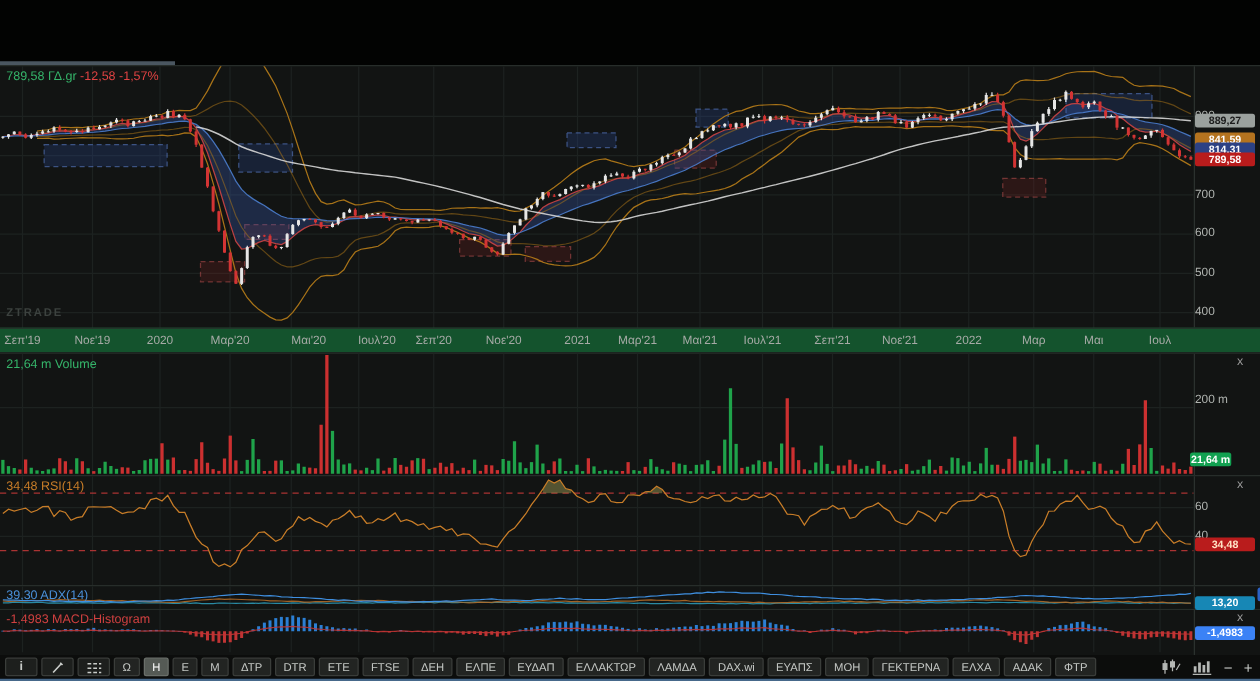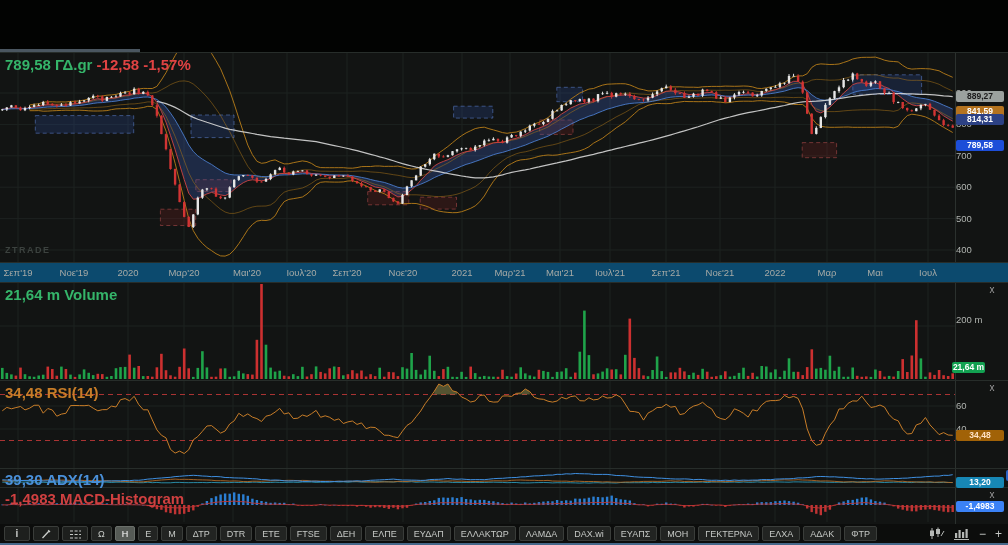--- a/index.html
+++ b/index.html
@@ -1,29 +1,29 @@
 <!DOCTYPE html>
 <html><head>
 <meta charset="utf-8">
 <style>
   *{margin:0;padding:0;box-sizing:border-box}
   html,body{background:#000}
   body{width:1008px;height:545px;overflow:hidden;font-family:"Liberation Sans",sans-serif}
   #screen{position:relative;width:1008px;height:545px;background:#020302}
   .panel{position:absolute;left:0;width:1008px;background:#121413;border-top:1px solid #272d2a}
   #main-panel{top:52px;height:210px}
-  #time-axis{top:262px;height:20px;background:#0c4a6e}
+  #time-axis{top:262px;height:20px;background:#14532d}
   #volume-panel{top:282px;height:98px}
   #rsi-panel{top:380px;height:88px}
   #adx-panel{top:468px;height:19px}
   #macd-panel{top:487px;height:49px}
   #tab-strip{position:absolute;left:0;top:49px;width:140px;height:4px;background:#4a5660}
   svg.plot{position:absolute;left:0;top:0;display:block}
   .gutter{position:absolute;left:955px;top:0;width:53px;height:100%;border-left:1px solid #2b312e}
-  .legend{position:absolute;left:5px;top:3px;font-size:15px;font-weight:bold;white-space:nowrap;z-index:5}
+  .legend{position:absolute;left:5px;top:3px;font-size:10px;font-weight:normal;white-space:nowrap;z-index:5}
   .legend .g{color:#35b56a}.legend .r{color:#e04343}
   .legend-vol{color:#35b56a}.legend-rsi{color:#c87d28}.legend-adx{color:#4a90d9}.legend-macd{color:#d04040}
   .ylabel{position:absolute;left:956px;width:46px;text-align:left;font-size:9.5px;color:#b0b4b0;z-index:2}
   .xlabel{position:absolute;top:4px;transform:translateX(-50%);font-size:9.5px;color:#a6aaa6;white-space:nowrap}
   .badge{position:absolute;left:956px;width:48px;height:11px;border-radius:2px;font-size:8.5px;line-height:11px;text-align:center;font-weight:bold;z-index:4}
   .close-x{position:absolute;left:986px;top:1px;width:12px;height:12px;font-size:10px;line-height:12px;text-align:center;color:#9a9a9a;cursor:pointer;z-index:6}
   .watermark{position:absolute;left:5px;top:192px;font-size:9px;font-weight:bold;letter-spacing:1.5px;color:#3c423f}
   #toolbar{position:absolute;left:0;top:524px;width:1008px;height:19px;background:#0c0d0c;display:flex;align-items:center;gap:3px;padding:0 4px}
   .tb-icon{height:15px;min-width:26px;background:#1d1f1d;border:1px solid #3a3d3a;border-radius:2px;display:flex;align-items:center;justify-content:center;color:#c9ccc9;font-size:10px;font-weight:bold;cursor:pointer}
   .tb-btn{height:15px;background:#222422;border:1px solid #3a3d3a;border-radius:2px;color:#c5c8c5;font-size:9px;padding:0 6px;font-family:inherit;cursor:pointer;white-space:nowrap}
@@ -513,21 +513,21 @@
     <div class="watermark">ZTRADE</div>
   <div class="ylabel" style="top: 34px;">900</div>
       <div class="ylabel" style="top: 65.4px;">800</div>
       <div class="ylabel" style="top: 96.8px;">700</div>
       <div class="ylabel" style="top: 128.2px;">600</div>
       <div class="ylabel" style="top: 159.6px;">500</div>
       <div class="ylabel" style="top: 191px;">400</div>
       <div class="badge" style="top: 37.8692px; background: rgb(155, 161, 158); color: rgb(27, 27, 27);">889,27</div>
       <div class="badge" style="top: 52.8407px; background: rgb(180, 115, 31); color: rgb(255, 255, 255);">841,59</div>
       <div class="badge" style="top: 61.4067px; background: rgb(44, 65, 132); color: rgb(255, 255, 255);">814,31</div>
-      <div class="badge" style="top: 87px; background: #1d4ed8; color: rgb(255, 255, 255);">789,58</div>
+      <div class="badge" style="top: 69px; background: #b91c1c; color: rgb(255, 255, 255);">789,58</div>
     </div>
 
   <div class="panel" id="time-axis">
       <div class="xlabel" style="left: 18px;">Σεπ'19</div>
       <div class="xlabel" style="left: 74px;">Νοε'19</div>
       <div class="xlabel" style="left: 128px;">2020</div>
       <div class="xlabel" style="left: 184px;">Μαρ'20</div>
       <div class="xlabel" style="left: 233px; padding-left: 28px;">Μαι'20</div>
       <div class="xlabel" style="left: 287px; padding-left: 29px;">Ιουλ'20</div>
       <div class="xlabel" style="left: 347px;">Σεπ'20</div>
@@ -809,21 +809,21 @@
         <line x1="0" y1="59.5" x2="955" y2="59.5" stroke="#aa3333" stroke-dasharray="5,4"></line>
         <path d="M434.3,13.5L434.3,10.3L438.8,3.0L443.4,5.4L447.9,3.0L452.5,9.8L457.0,11.1L457.0,13.5Z" fill="rgba(150,145,80,0.5)"></path>
         <path d="M516.2,13.5L516.2,12.4L520.7,12.0L525.3,8.0L529.8,10.6L529.8,13.5Z" fill="rgba(150,145,80,0.5)"></path>
         <path d="M2.3,29.8L6.8,26.4L11.4,27.8L15.9,26.6L20.5,25.5L25.0,28.9L29.6,27.2L34.1,24.3L38.7,24.2L43.2,32.2L47.8,27.5L52.3,29.0L56.8,35.2L61.4,33.1L65.9,32.3L70.5,24.6L75.0,24.5L79.6,24.6L84.1,24.7L88.7,24.3L93.2,27.2L97.8,29.8L102.3,28.7L106.9,28.6L111.4,25.1L116.0,26.0L120.5,18.7L125.1,17.6L129.6,19.8L134.2,15.3L138.7,23.5L143.3,28.8L147.8,28.8L152.3,38.9L156.9,48.9L161.4,54.2L166.0,56.9L170.5,68.4L175.1,72.1L179.6,70.1L184.2,72.5L188.7,68.8L193.3,58.8L197.8,55.5L202.4,50.3L206.9,45.0L211.5,44.6L216.0,48.2L220.6,52.1L225.1,50.0L229.7,43.0L234.2,39.8L238.8,32.3L243.3,35.5L247.8,32.9L252.4,36.1L256.9,37.6L261.5,40.5L266.0,35.2L270.6,34.0L275.1,31.1L279.7,27.4L284.2,33.0L288.8,31.8L293.3,37.6L297.9,37.2L302.4,34.0L307.0,35.4L311.5,32.7L316.1,29.4L320.6,36.3L325.2,34.8L329.7,36.3L334.3,39.3L338.8,37.9L343.3,42.5L347.9,40.9L352.4,40.0L357.0,43.4L361.5,41.9L366.1,47.7L370.6,46.2L375.2,46.5L379.7,50.0L384.3,54.2L388.8,54.3L393.4,55.7L397.9,56.7L402.5,50.1L407.0,44.4L411.6,41.5L416.1,35.8L420.7,30.0L425.2,22.7L429.8,16.7L434.3,10.3L438.8,3.0L443.4,5.4L447.9,3.0L452.5,9.8L457.0,11.1L461.6,16.0L466.1,18.0L470.7,21.0L475.2,19.9L479.8,14.5L484.3,14.0L488.9,20.2L493.4,21.1L498.0,20.9L502.5,15.0L507.1,14.9L511.6,15.4L516.2,12.4L520.7,12.0L525.3,8.0L529.8,10.6L534.3,16.4L538.9,17.9L543.4,18.3L548.0,20.2L552.5,21.1L557.1,20.0L561.6,16.3L566.2,17.9L570.7,15.6L575.3,14.9L579.8,19.7L584.4,19.9L588.9,16.8L593.5,18.9L598.0,18.3L602.6,15.0L607.1,17.0L611.7,16.6L616.2,13.8L620.8,16.3L625.3,23.1L629.8,30.3L634.4,30.6L638.9,31.6L643.5,39.1L648.0,32.1L652.6,29.7L657.1,26.5L661.7,26.4L666.2,23.3L670.8,26.2L675.3,25.4L679.9,33.6L684.4,32.6L689.0,27.8L693.5,25.1L698.1,23.8L702.6,21.3L707.2,25.3L711.7,27.9L716.3,35.5L720.8,37.6L725.3,38.6L729.9,34.8L734.4,27.8L739.0,29.7L743.5,32.3L748.1,36.1L752.6,28.8L757.2,30.0L761.7,24.0L766.3,20.4L770.8,19.6L775.4,19.6L779.9,19.0L784.5,14.4L789.0,16.8L793.6,15.4L798.1,17.4L802.7,27.9L807.2,47.9L811.8,59.6L816.3,64.3L820.8,63.0L825.4,52.2L829.9,44.2L834.5,38.8L839.0,28.0L843.6,27.8L848.1,22.3L852.7,19.9L857.2,20.1L861.8,15.2L866.3,21.1L870.9,26.5L875.4,25.6L880.0,24.0L884.5,26.1L889.1,33.6L893.6,38.1L898.2,39.8L902.7,48.3L907.3,53.0L911.8,52.5L916.3,43.9L920.9,42.3L925.4,36.5L930.0,43.9L934.5,48.7L939.1,53.6L943.6,51.6L948.2,54.0L952.7,54.3" fill="none" stroke="#c87d28" stroke-width="1"></path>
       </svg>
     <div class="gutter"></div>
     <div class="legend legend-rsi">34,48 RSI(14)</div>
     <div class="close-x">x</div>
   <div class="ylabel" style="top: 19px;">60</div>
       <div class="ylabel" style="top: 42px;">40</div>
-      <div class="badge" style="top: 48.848px; background: #a16207; color: rgb(255, 226, 196);">34,48</div>
+      <div class="badge" style="top: 48.848px; background: #b91c1c; color: rgb(255, 226, 196);">34,48</div>
     </div>
 
   <div class="panel" id="adx-panel">
     <svg class="plot" id="adx-plot" width="955" height="19" viewBox="0 0 955 19">
         <line x1="18" y1="0" x2="18" y2="19" stroke="#1d2220" stroke-width="1"></line>
         <line x1="74" y1="0" x2="74" y2="19" stroke="#1d2220" stroke-width="1"></line>
         <line x1="128" y1="0" x2="128" y2="19" stroke="#1d2220" stroke-width="1"></line>
         <line x1="184" y1="0" x2="184" y2="19" stroke="#1d2220" stroke-width="1"></line>
         <line x1="233" y1="0" x2="233" y2="19" stroke="#1d2220" stroke-width="1"></line>
         <line x1="287" y1="0" x2="287" y2="19" stroke="#1d2220" stroke-width="1"></line>

